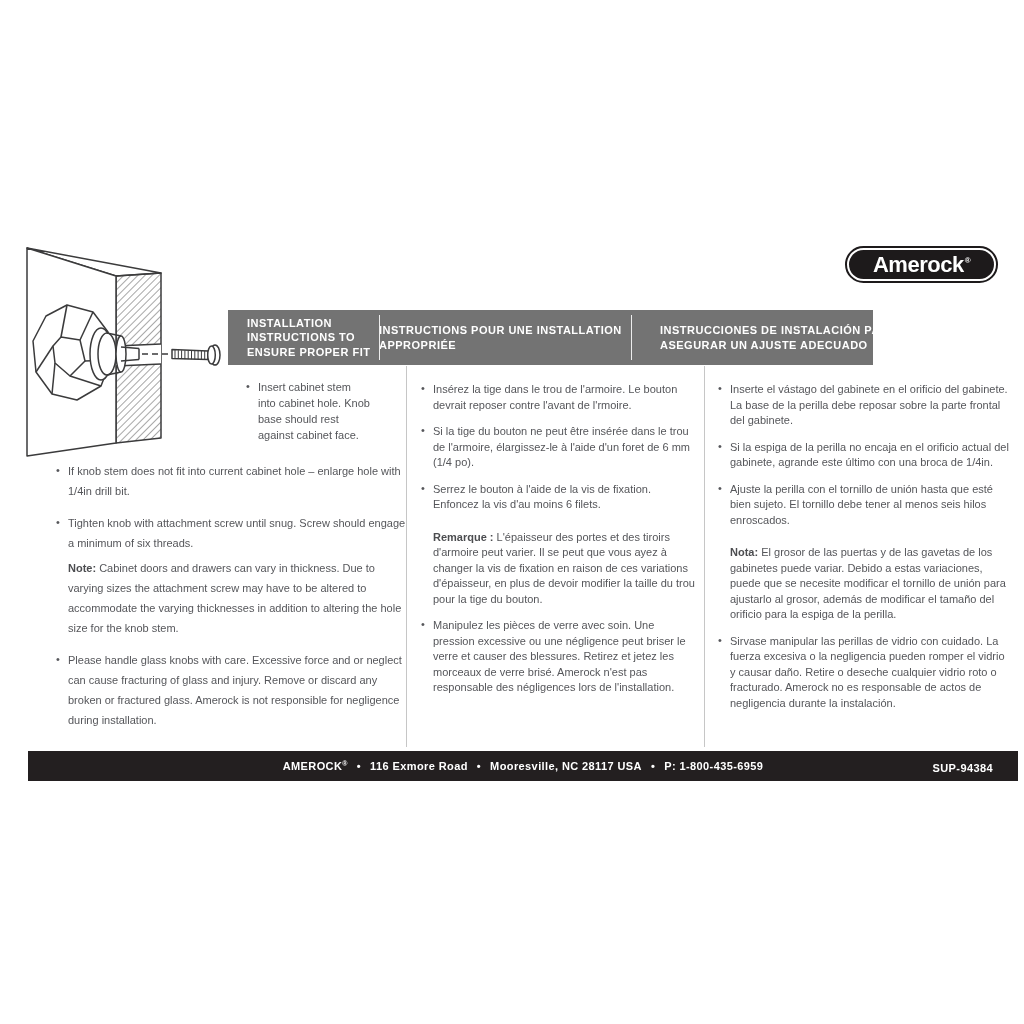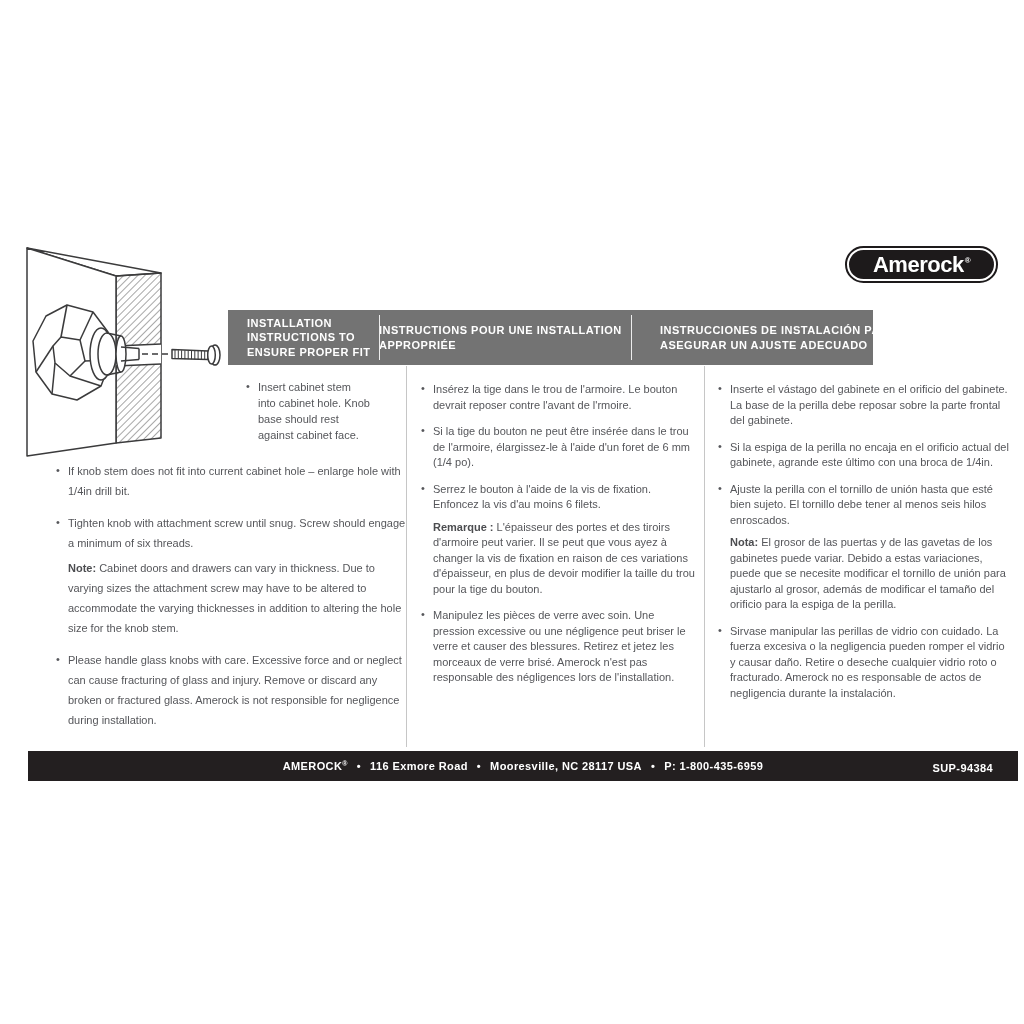--- a/index.html
+++ b/index.html
@@ -56,21 +56,21 @@
   .note b { color:#4c4d50; }
 
   .intro-en { position:absolute; left:245px; top:379px; width:126px; line-height:16px; }
   .col-en   { position:absolute; left:55px;  top:461px; width:354px; line-height:20px; }
   .col-en .bullet { margin-bottom:12px; }
   .col-en .note { margin-top:5px; }
 
   .col-fr { position:absolute; left:420px; top:382px; width:276px; line-height:15.5px; }
   .col-es { position:absolute; left:717px; top:382px; width:292px; line-height:15.5px; }
   .col-fr .bullet, .col-es .bullet { margin-bottom:11px; }
-  .col-fr .note, .col-es .note { margin-top:7px; }
+  .col-fr .note, .col-es .note { margin-top:17px; }
 
   
   .footer-bar {
     position:absolute; left:28px; top:751px; width:990px; height:30px;
     background:#231f20; color:#fff; display:flex; align-items:center; justify-content:center;
     font-size:11px; font-weight:bold; letter-spacing:0.4px;
   }
   .fsep { margin:0 9px; }
   .footer-reg { font-size:7px; vertical-align:top; }
   .footer-sup {

